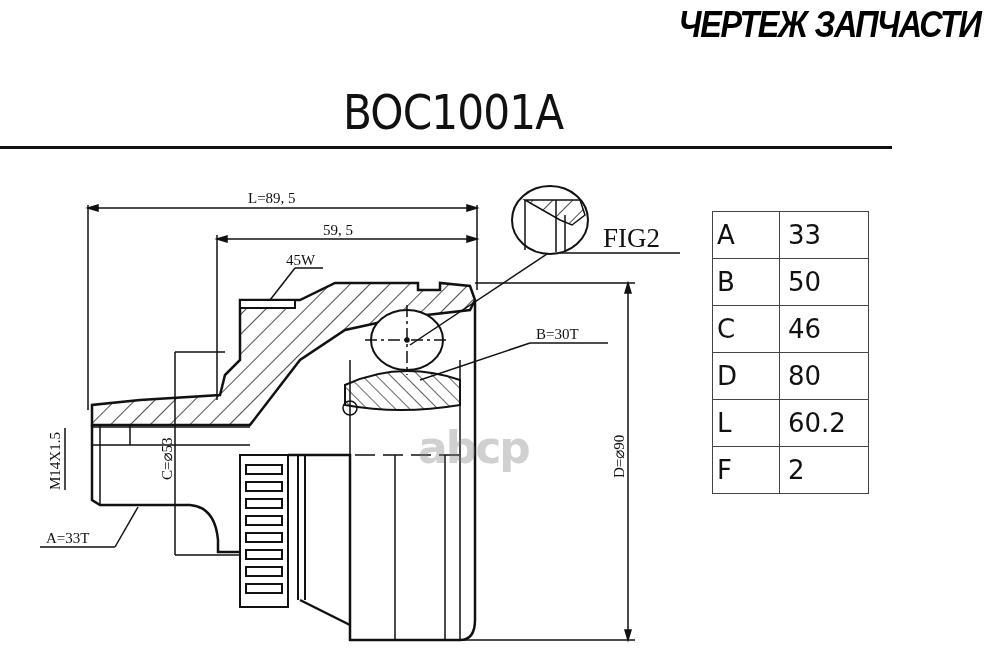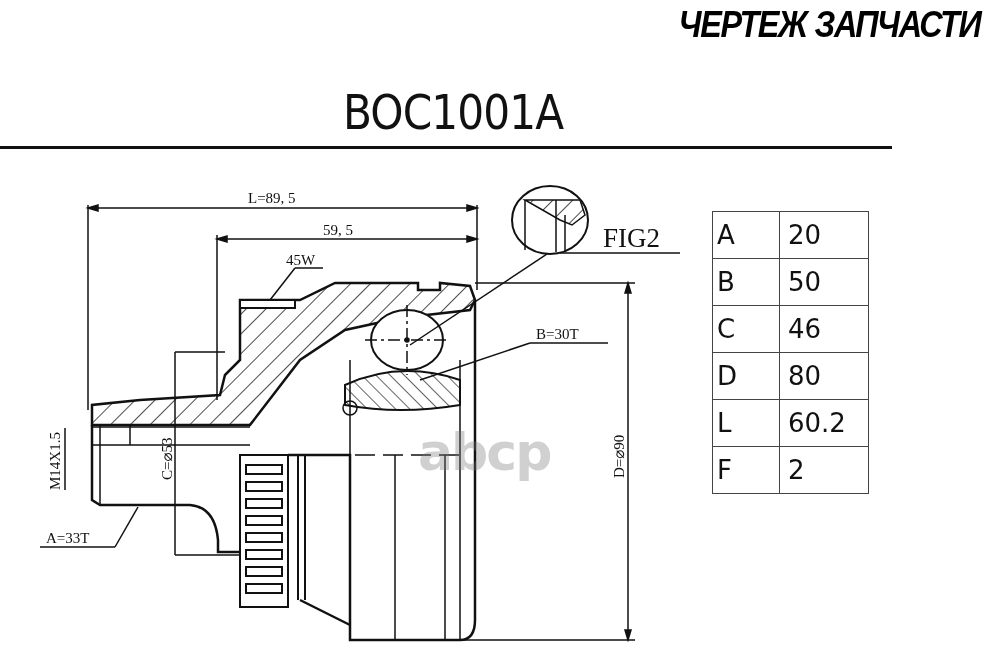--- a/index.html
+++ b/index.html
@@ -8,21 +8,21 @@
   .part-number{position:absolute;left:343px;top:84px;font-family:"DejaVu Sans",sans-serif;font-size:48px;color:#111;letter-spacing:-1px;transform:scaleX(0.88);transform-origin:left top;}
   .title-rule{position:absolute;left:0;top:146px;width:892px;height:3px;background:#111;}
   svg.drawing{position:absolute;left:0;top:0;}
   .dim-text{font-family:"Liberation Serif",serif;font-size:15px;fill:#111;}
   .fig-text{font-family:"Liberation Serif",serif;font-size:27px;fill:#111;}
   .size-table{position:absolute;left:712px;top:211px;border-collapse:collapse;font-family:"DejaVu Sans",sans-serif;font-size:26px;color:#111;}
   .size-table td{border:1.5px solid #444;height:46px;padding:0 4px;}
   .size-table .hdr{height:44px;padding-left:18px;}
   .size-table .k{width:58px;}
   .size-table .v{width:76px;padding-left:8px;}
-  .watermark{position:absolute;left:418px;top:422px;font-family:"DejaVu Sans",sans-serif;font-weight:bold;font-size:52px;color:rgba(120,120,120,0.35);letter-spacing:-2px;}
+  .watermark{position:absolute;left:418px;top:422px;font-family:"DejaVu Sans",sans-serif;font-weight:bold;font-size:44px;color:rgba(120,120,120,0.35);letter-spacing:-2px;}
 </style>
 </head>
 <body>
 
 <div class="header-title">ЧЕРТЕЖ ЗАПЧАСТИ</div>
 <div class="part-number">BOC1001A</div>
 <div class="title-rule"></div>
 
 <svg class="drawing" width="1000" height="657" viewBox="0 0 1000 657">
   <defs>
@@ -134,21 +134,21 @@
   <text class="dim-text" transform="translate(172,480) rotate(-90)">C=⌀53</text>
   <text class="dim-text" transform="translate(624,478) rotate(-90)">D=⌀90</text>
 </svg>
 
 <div class="watermark">abcp</div>
 
 <table class="size-table">
   <tbody>
   <tr>
         <td class="k">A</td>
-        <td class="v">20</td>
+        <td class="v">33</td>
       </tr>
   <tr>
         <td class="k">B</td>
         <td class="v">50</td>
       </tr>
   <tr>
         <td class="k">C</td>
         <td class="v">46</td>
       </tr>
   <tr>

